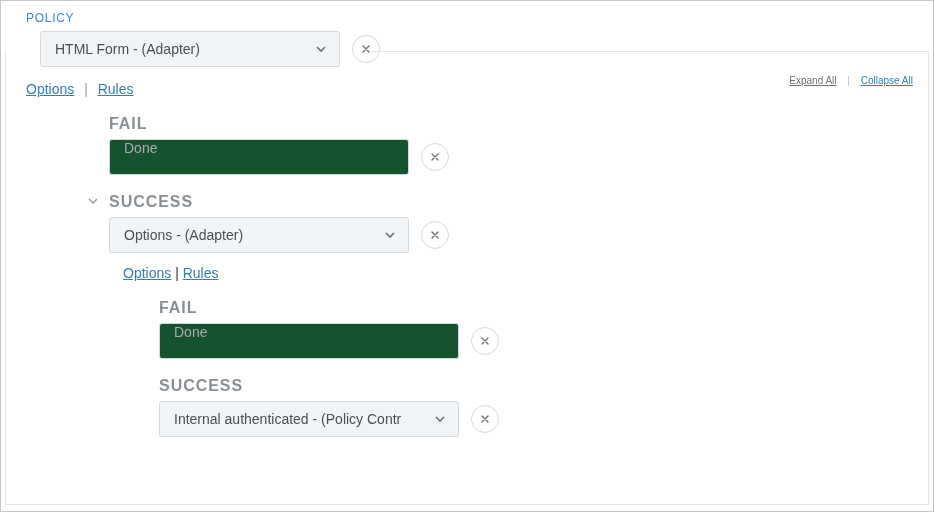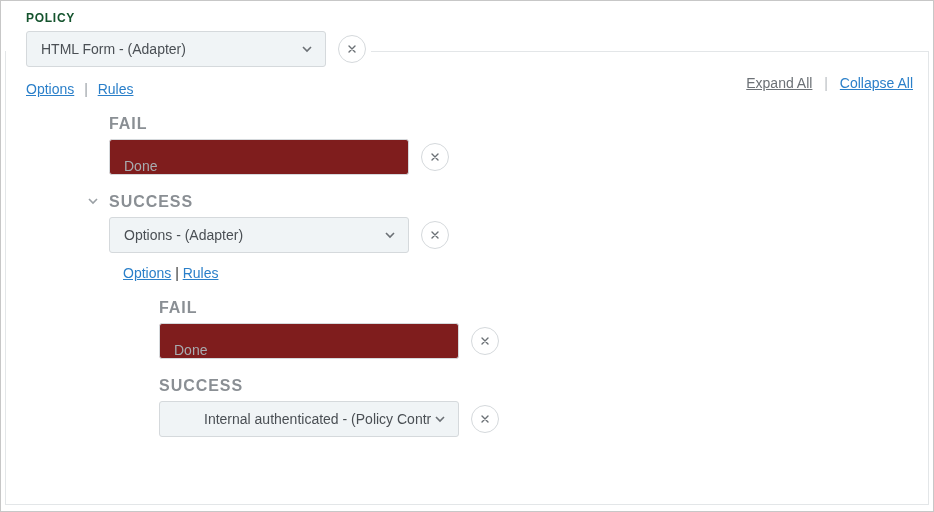--- a/index.html
+++ b/index.html
@@ -14,29 +14,29 @@
     border: 1px solid #c7c7c7;
     width: 934px;
     height: 512px;
     background: #fff;
     position: relative;
     padding-bottom: 12px;
   }
   .policy-label {
     font-size: 12px;
     letter-spacing: 0.06em;
-    color: #14532d;
-    font-weight: 700;
+    color: #3b82f6;
+    font-weight: 400;
     padding: 10px 0 6px 25px;
   }
   .top-row {
     display:flex;
     align-items:center;
     gap:12px;
-    padding-left:25px;
+    padding-left:39px;
   }
   .dropdown {
     width: 300px;
     height: 36px;
     border: 1px solid #d5d9dc;
     border-radius: 3px;
     background: #f0f4f6;
     display:flex; align-items:center; justify-content:space-between;
     padding: 0 12px 0 14px;
     color: #4a4f54;
@@ -85,44 +85,44 @@
   .linkbar {
     padding: 14px 0 0 25px;
     font-size:14px;
   }
   .link { color:#2a7fc9; cursor:pointer;text-decoration:underline; }
   .linkbar .sep { color:#9aa0a5; padding:0 6px; }
   .expand-bar {
     position:absolute;
     top: 74px;
     right: 20px;
-    font-size:14px;
+    font-size:10px;
     color:#6c7176;
   }
   .expand-bar .sep { color:#b9bec2; padding:0 8px; }
   .section-label {
     font-size:16px;
     letter-spacing:0.06em;
     color:#8a8f94;
     font-weight:600;
     margin-bottom:6px;
   }
   .block {
     padding-top:18px;
   }
   .row {
     display:flex; align-items:center; gap:12px;
   }
   .textbox {
     width:300px; height:36px;
     border:1px solid #d5d9dc;
     border-radius:3px;
-    background:#7f1d1d;
+    background:#14532d;
     padding:0 14px;
-    display:flex; align-items:flex-end;
+    display:flex; align-items:flex-start;
     color:#a7abaf;
     font-size:14px;
   }
   .indent-1 { padding-left: 108px; }
   .indent-2 { padding-left: 158px; }
   .caret-right {
     display:inline-flex; align-items:center; justify-content:center;
     width:16px; height:16px;
     margin-right:8px;
     color:#9aa0a5;
@@ -132,21 +132,20 @@
     display:flex; align-items:center;
     margin-left:-24px;
   }
   .sublinkbar {
     padding:12px 0 0 14px;
     font-size:14px;
   }
   .trunc {
     white-space:nowrap; overflow:hidden; text-overflow:ellipsis;
     max-width:245px;
-    margin-left:30px;
   }
   .contract-map {
     padding:12px 0 0 14px;
   }
 </style>
 </head>
 <body>
 
 <div class="outer">
 

